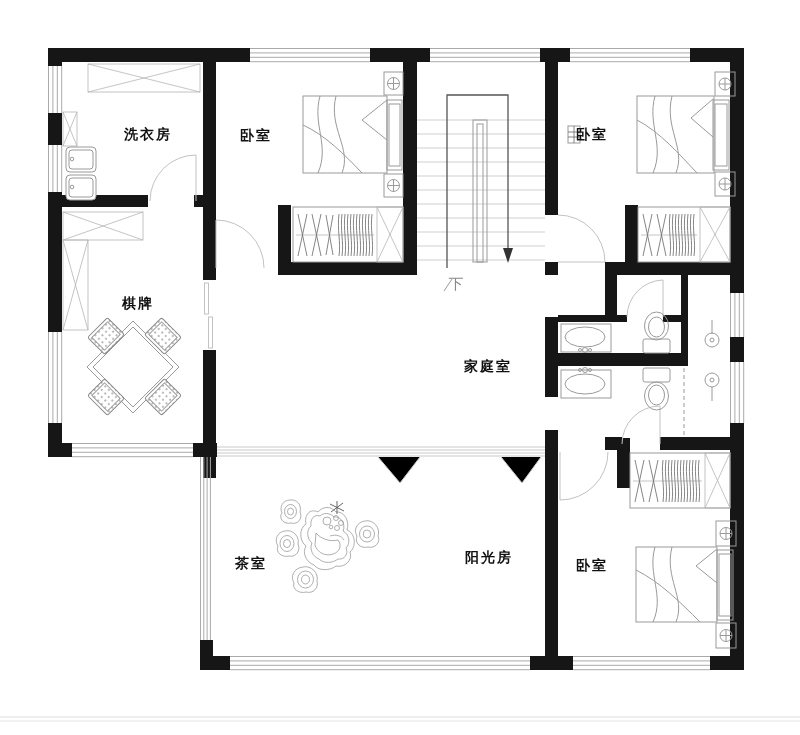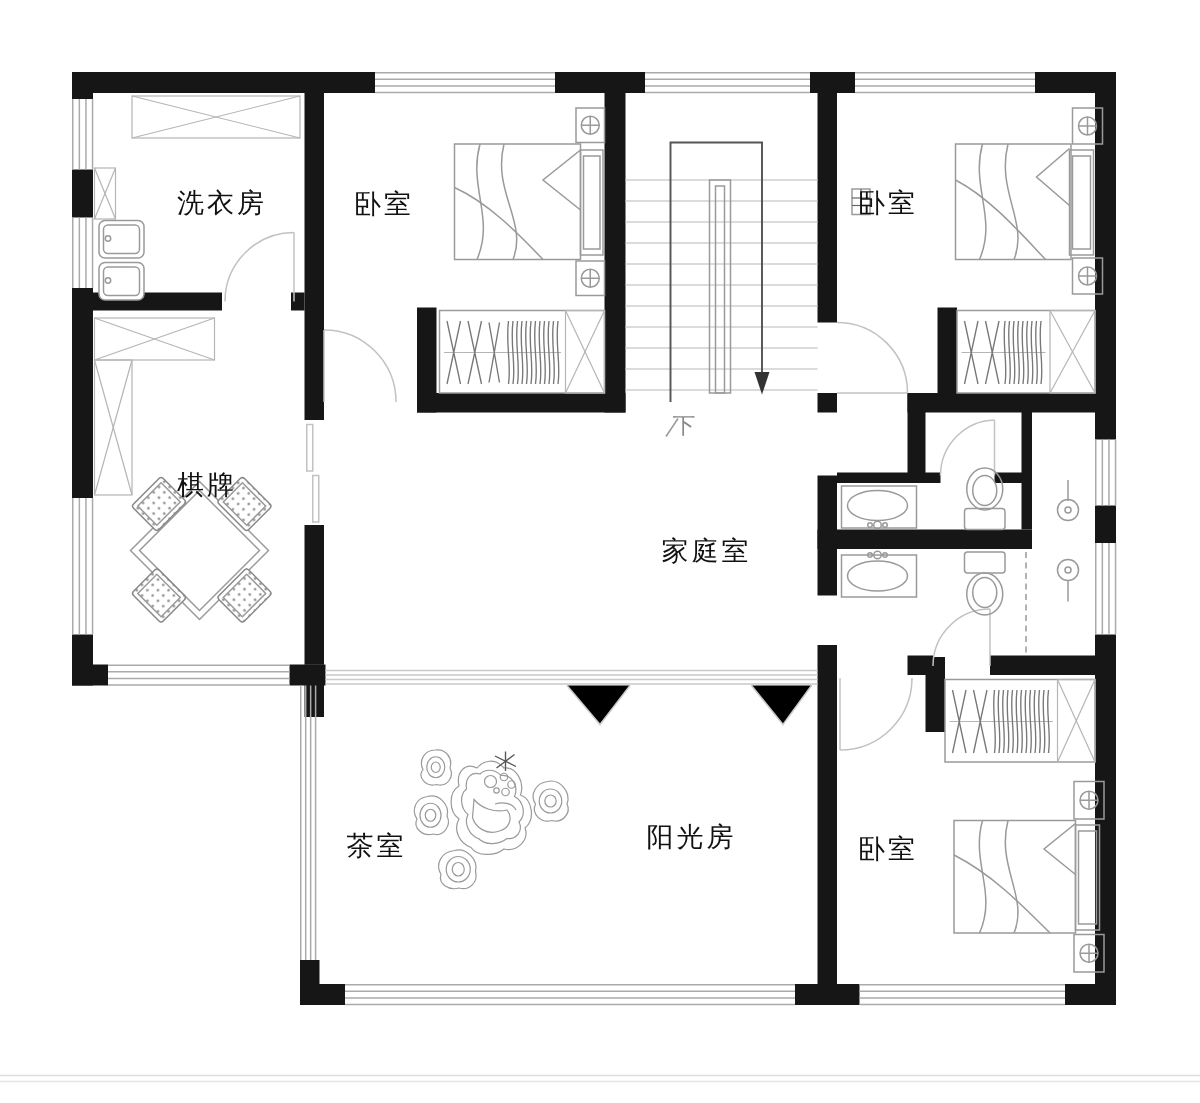--- a/index.html
+++ b/index.html
@@ -1,19 +1,19 @@
 <!DOCTYPE html>
 <html><head>
 <meta charset="utf-8">
 <style>
   html,body{margin:0;padding:0;background:#fff;}
   .plan{position:relative;width:800px;height:735px;background:#fff;overflow:hidden;
         font-family:"Liberation Sans",sans-serif;}
   svg{position:absolute;left:0;top:0;}
-  .lbl{position:absolute;transform:translate(-50%,-50%);font-weight:400;font-size:18px;
+  .lbl{position:absolute;transform:translate(-50%,-50%);font-weight:700;font-size:14px;
        letter-spacing:2px;color:#111;white-space:nowrap;}
   .lbl.small{font-size:15px;font-weight:400;color:#888;letter-spacing:0;}
   .wall{fill:#161616;}
   .wl{stroke:#aaa;stroke-width:1;}
   .trk{stroke:#c9c9c9;stroke-width:1;}
   .f{stroke:#9a9a9a;stroke-width:1;fill:#fff;}
   .fn{stroke:#9a9a9a;stroke-width:1;fill:none;}
   .fx{stroke:#b5b5b5;stroke-width:0.8;fill:none;}
   .door{stroke:#c2c2c2;stroke-width:1;fill:none;}
   .step{stroke:#cfcfcf;stroke-width:1;}
@@ -450,19 +450,19 @@
 
   <g>
     <line x1="0" y1="717" x2="800" y2="717" stroke="#ddd" stroke-width="1"></line>
     <line x1="0" y1="721" x2="800" y2="721" stroke="#e4e4e4" stroke-width="1"></line>
   </g>
 </svg>
 
   <div class="lbl" style="left:148px;top:135px">洗衣房</div>
   <div class="lbl" style="left:256px;top:136px">卧室</div>
   <div class="lbl" style="left:592px;top:135px">卧室</div>
-  <div class="lbl" style="left:138px;top:323px">棋牌</div>
-  <div class="lbl" style="left:471px;top:367px">家庭室</div>
+  <div class="lbl" style="left:138px;top:304px">棋牌</div>
+  <div class="lbl" style="left:488px;top:367px">家庭室</div>
   <div class="lbl" style="left:251px;top:564px">茶室</div>
-  <div class="lbl" style="left:461px;top:558px">阳光房</div>
+  <div class="lbl" style="left:489px;top:558px">阳光房</div>
   <div class="lbl" style="left:592px;top:566px">卧室</div>
   <div class="lbl small" style="left:456px;top:284px">下</div>
 </div>
 
 </body></html>

